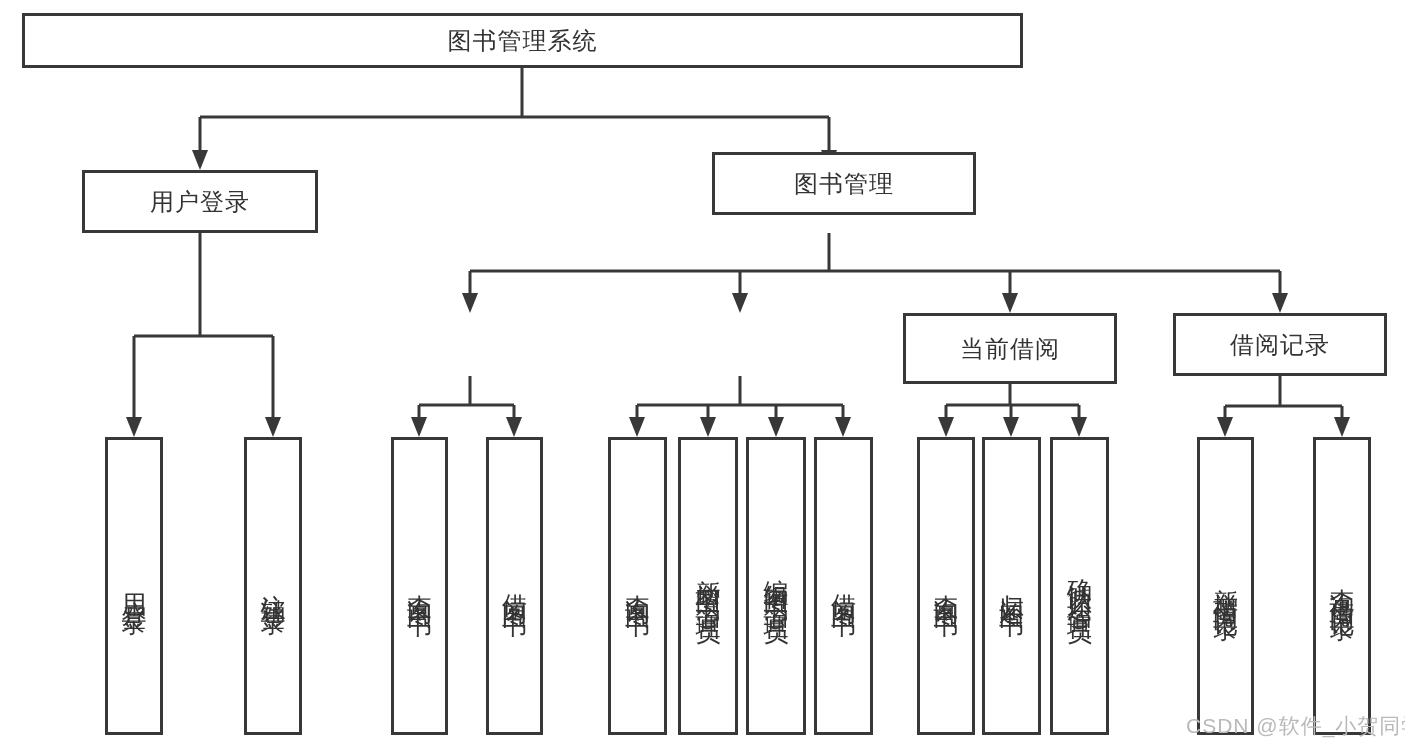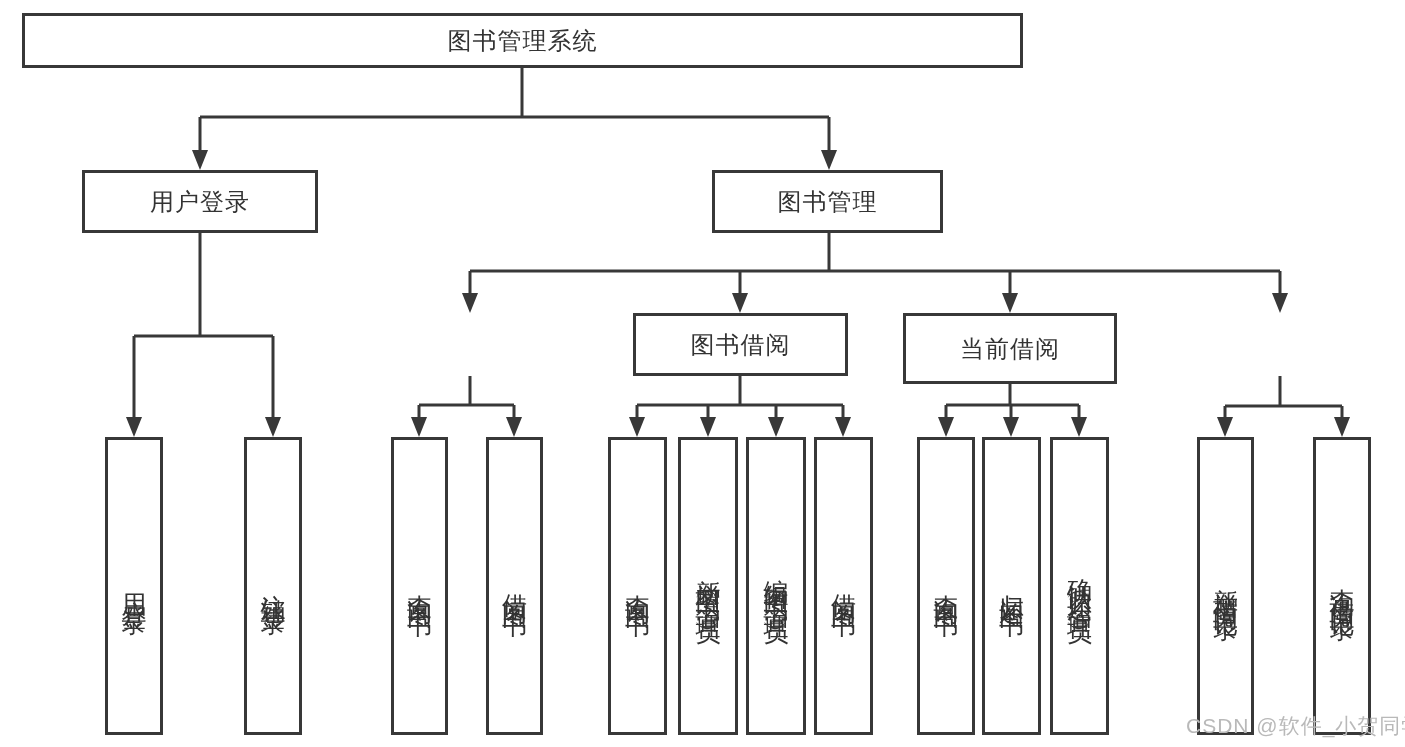--- a/index.html
+++ b/index.html
@@ -62,29 +62,29 @@
     </g>
   </svg>
 
   <div class="hbox" style="left:22px;top:13px;width:1001px;height:55px">
     <span>图书管理系统</span>
   </div>
 
   <div class="hbox" style="left:82px;top:170px;width:236px;height:63px">
     <span>用户登录</span>
   </div>
-  <div class="hbox" style="left:712px;top:170px;width:231px;height:63px">
+  <div class="hbox" style="left:712px;top:152px;width:264px;height:63px">
     <span>图书管理</span>
   </div>
 
-  <div class="hbox" style="left:633px;top:313px;width:215px;height:63px">
-    <span>图书借阅</span>
-  </div>
   <div class="hbox" style="left:903px;top:313px;width:214px;height:71px">
     <span>当前借阅</span>
+  </div>
+  <div class="hbox" style="left:1173px;top:313px;width:214px;height:63px">
+    <span>借阅记录</span>
   </div>
 
   <div class="vbox" style="left:105px;width:58px">
     <span class="vtext">用户登录</span>
   </div>
   <div class="vbox" style="left:244px;width:58px">
     <span class="vtext">注销登录</span>
   </div>
 
   <div class="vbox" style="left:391px;width:57px">

